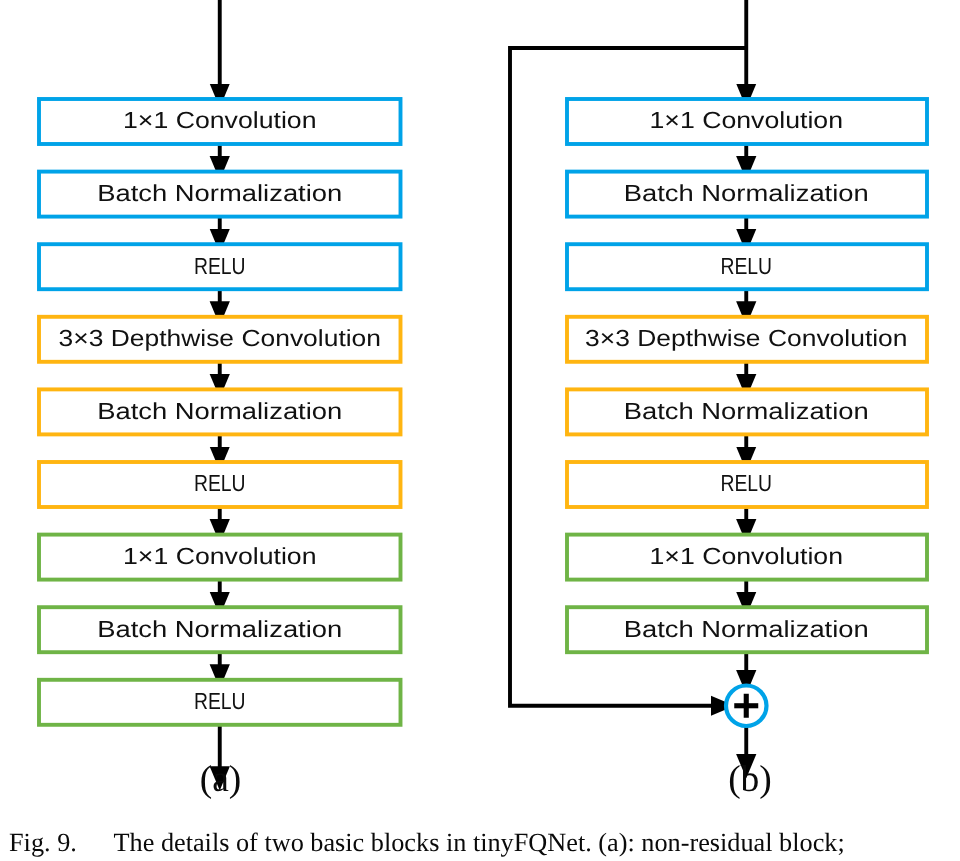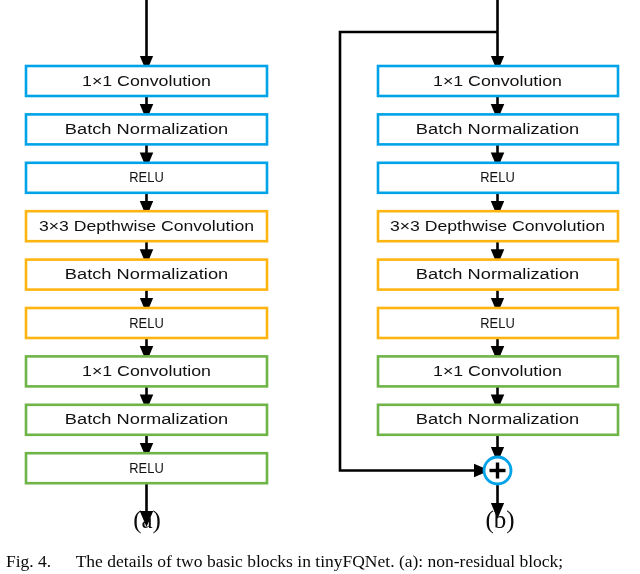--- a/index.html
+++ b/index.html
@@ -169,18 +169,18 @@
           <line x1="489.5" y1="470.5" x2="505.5" y2="470.5" class="sum-glyph"></line>
           <line x1="497.5" y1="462.5" x2="497.5" y2="478.5" class="sum-glyph"></line>
         </g>
     </g>
   </svg>
 
   <div class="panel-caption" id="panel-a-caption">(a)</div>
   <div class="panel-caption" id="panel-b-caption">(b)</div>
 
   <div id="figure-caption">
-    <span>Fig. 4.</span>
+    <span>Fig. 9.</span>
     <span class="cap-gap"></span>
     <span>The details of two basic blocks in tinyFQNet. (a): non-residual block;</span>
   </div>
 
 </div>
 
 </body></html>

